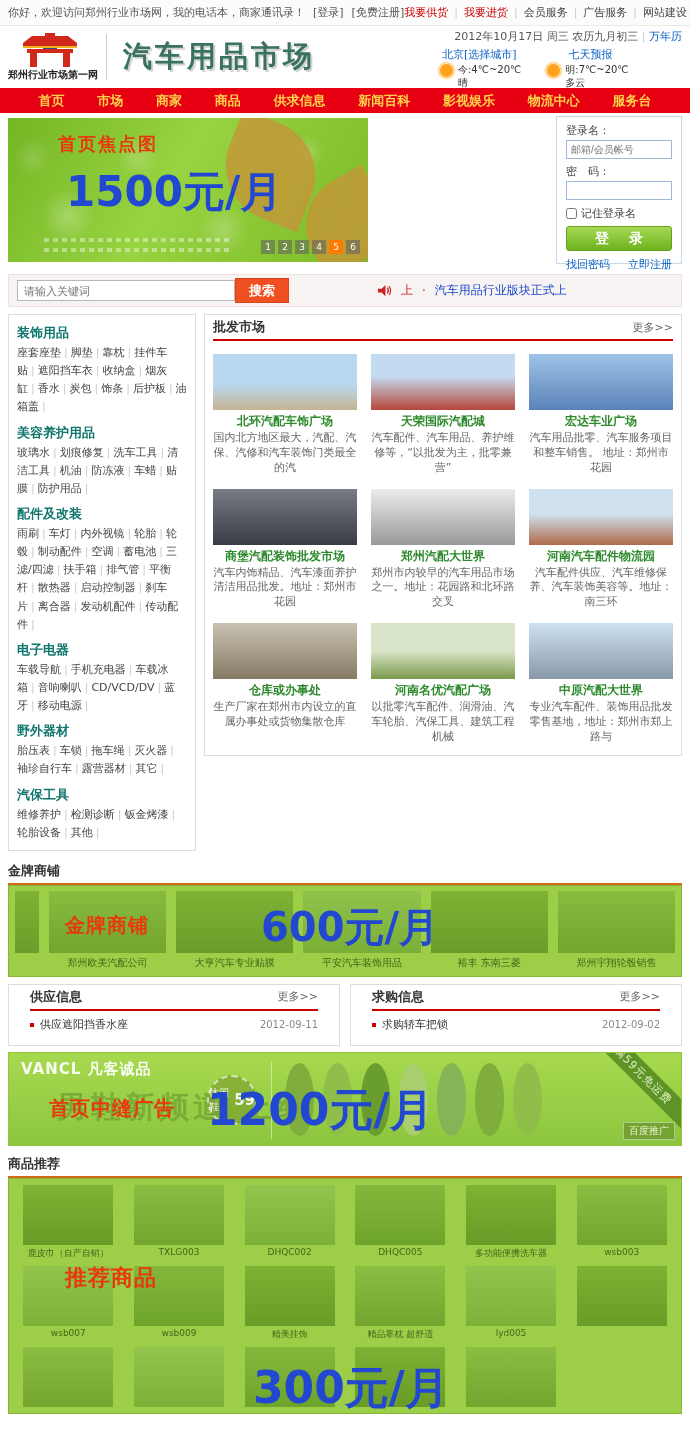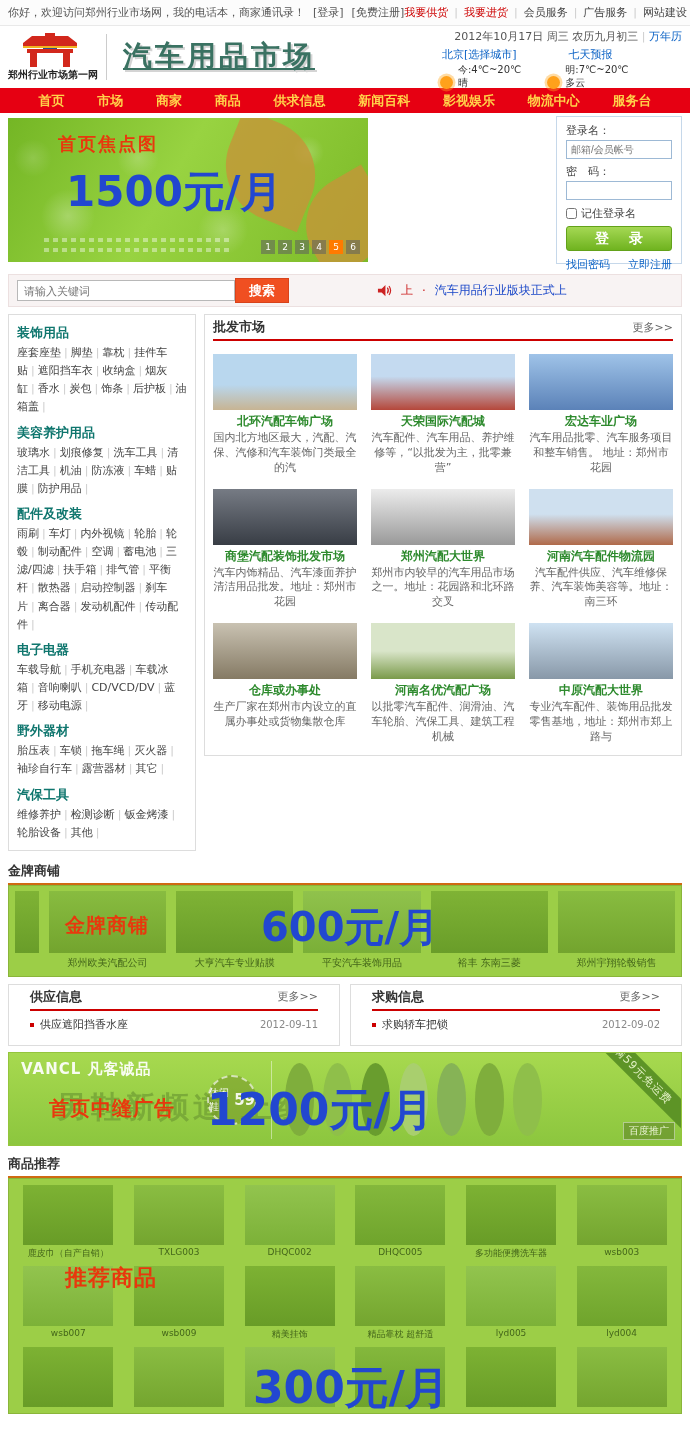--- a/index.html
+++ b/index.html
@@ -17,27 +17,27 @@
   .toplink.red { color:#c00; }
   .sep { color:#ccc; }
 
   
   .header { height:62px; position:relative; display:flex; align-items:center; padding:0 8px; background:#fff; }
   .logo-block { width:84px; text-align:center; }
   .logo-svg { display:block; margin:0 auto; }
   .logo-text { font-size:10px; font-weight:bold; color:#222; margin-top:1px; white-space:nowrap; }
   .site-title { margin-left:14px; padding-left:16px; border-left:1px solid #ccc; height:46px;
                 display:flex; align-items:center; font-size:29px; font-weight:bold; color:#3a7262;
-                letter-spacing:3px; text-shadow:2px 2px 0 #d4d4d4; white-space:nowrap;text-decoration:underline; }
+                letter-spacing:3px; text-shadow:2px 2px 0 #d4d4d4; white-space:nowrap; }
   .header-right { position:absolute; right:8px; top:3px; width:270px; font-size:11px; }
   .date-line { text-align:right; color:#555; font-size:11px; white-space:nowrap; }
   .blue-link { color:#0b62c5; }
   .wx-row1 { display:flex; justify-content:flex-start; gap:52px; margin:3px 0 2px 30px; }
   .wx-row2 { display:flex; gap:26px; margin-left:28px; }
-  .wx-cell { display:flex; gap:5px; align-items:flex-end; }
+  .wx-cell { display:flex; gap:5px; align-items:flex-start; }
   .sun { width:13px; height:13px; border-radius:50%; background:#ffa11b; box-shadow:0 0 0 2.5px rgba(255,168,30,.4); flex:0 0 auto; }
   .wx-txt { font-size:10px; color:#333; line-height:1.25; }
 
   
   .nav { height:25px; background:#e60012; display:flex; align-items:center; justify-content:space-around; padding:0 22px; }
   .nav-item { color:#ffd24a; font-size:13px; font-weight:bold; white-space:nowrap; }
 
   
   .banner-zone { position:relative; height:150px; margin:3px 8px 0; }
   .banner { position:absolute; left:0; top:2px; width:360px; height:144px; overflow:hidden; cursor:pointer;
@@ -499,35 +499,31 @@
       </div>
       <div class="product-cell">
         <div class="product-thumb p1"></div>
         <div class="product-caption">精品靠枕 超舒适</div>
       </div>
       <div class="product-cell">
         <div class="product-thumb p2"></div>
         <div class="product-caption">lyd005</div>
       </div>
       <div class="product-cell">
+        <div class="product-thumb p0"></div>
+      </div>
+      <div class="product-cell">
+        <div class="product-thumb p1"></div>
+      </div>
+      <div class="product-cell">
+        <div class="product-thumb p2"></div>
+      </div>
+      <div class="product-cell">
         <div class="product-thumb p3"></div>
-        <div class="product-caption">lyd004</div>
       </div>
       <div class="product-cell">
         <div class="product-thumb p0"></div>
       </div>
       <div class="product-cell">
         <div class="product-thumb p1"></div>
       </div>
-      <div class="product-cell">
-        <div class="product-thumb p2"></div>
-      </div>
-      <div class="product-cell">
-        <div class="product-thumb p3"></div>
-      </div>
-      <div class="product-cell">
-        <div class="product-thumb p0"></div>
-      </div>
-      <div class="product-cell">
-        <div class="product-thumb p1"></div>
-      </div>
     </div>
 </div>
 
 </body></html>

